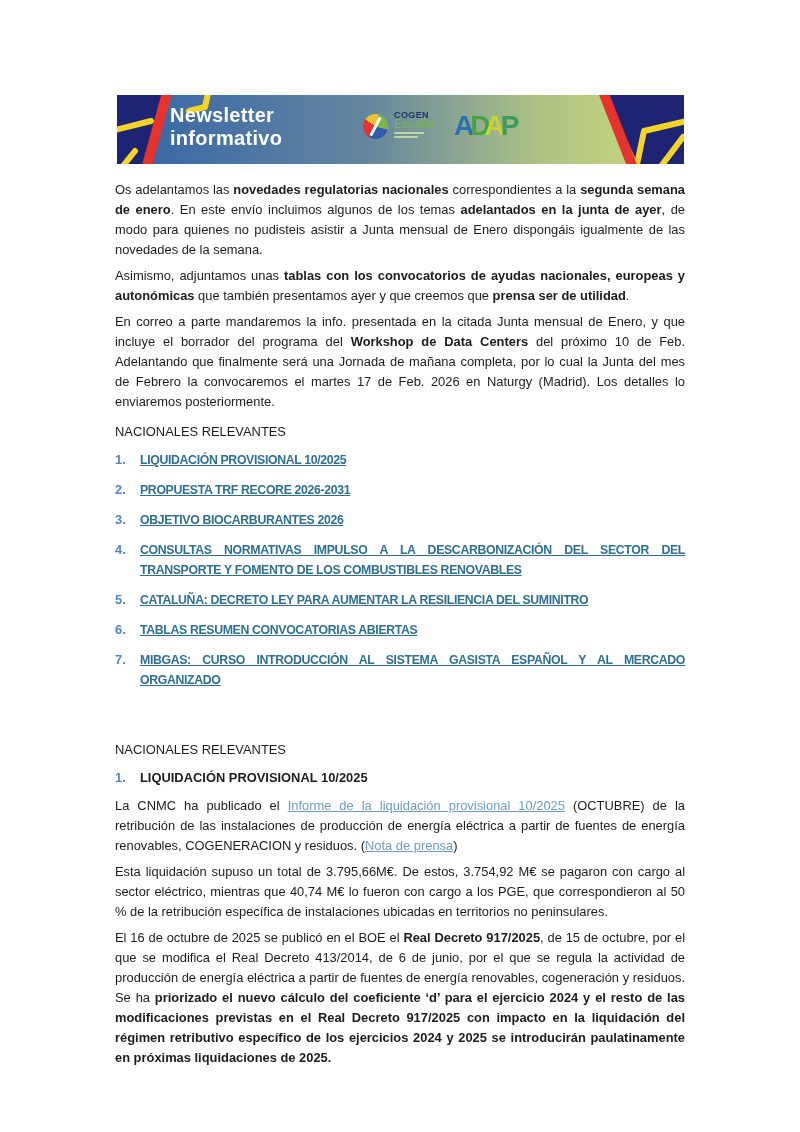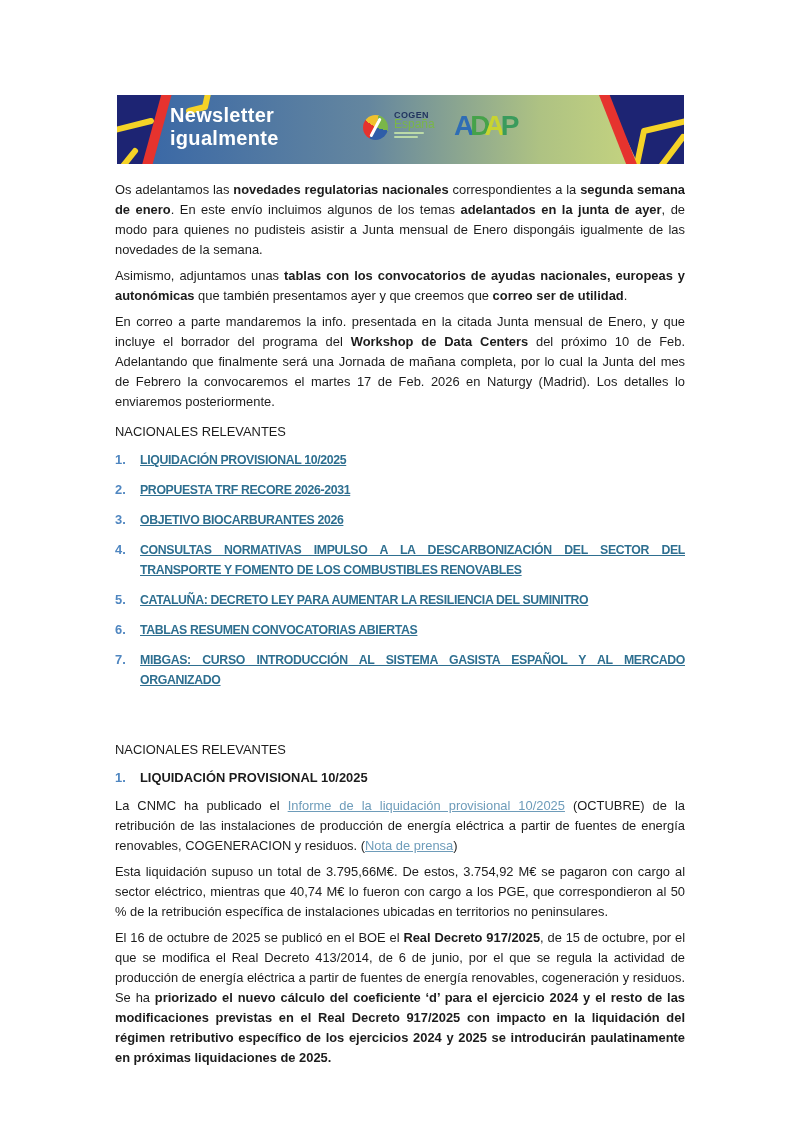--- a/index.html
+++ b/index.html
@@ -4,21 +4,21 @@
 <style>
   html,body{margin:0;padding:0;background:#ffffff;}
   body{width:800px;height:1132px;font-family:"Liberation Sans",sans-serif;color:#1c1c1c;}
   .page{position:relative;width:800px;height:1132px;overflow:hidden;background:#fff;}
 
   
   .banner{position:absolute;left:117px;top:95px;width:567px;height:69px;overflow:hidden;}
   .banner svg{position:absolute;left:0;top:0;width:100%;height:100%;display:block;}
   .banner-title{position:absolute;left:53px;top:9px;color:#ffffff;font-weight:bold;
     font-size:20px;line-height:23px;letter-spacing:.3px;}
-  .cogen{position:absolute;left:246px;top:15px;display:flex;align-items:center;gap:6px;}
+  .cogen{position:absolute;left:246px;top:15px;display:flex;align-items:flex-start;gap:6px;}
   .cogen-mark{width:25px;height:25px;border-radius:50%;margin-top:4px;
     background:conic-gradient(from 210deg,#e6332e 0 95deg,#f0c12e 95deg 165deg,#7ab648 165deg 255deg,#2f5da8 255deg 360deg);
     position:relative;}
   .cogen-mark::after{content:"";position:absolute;left:11px;top:2px;width:3px;height:21px;
     background:#ffffff;transform:rotate(28deg);border-radius:2px;}
   .cogen-name{font-size:9px;font-weight:bold;color:#22355f;letter-spacing:.4px;line-height:10px;}
   .cogen-region{font-size:12px;color:#7ab648;line-height:9px;}
   .cogen-tagline{margin-top:3px;}
   .cogen-tagline i{display:block;height:2px;background:rgba(200,230,170,.85);margin-bottom:2px;border-radius:1px;}
   .cogen-tagline i:nth-child(1){width:30px;}
@@ -65,42 +65,42 @@
       <path d="M -6 36 L 34 26" stroke="#f5d327" stroke-width="6" fill="none" stroke-linejoin="round" stroke-linecap="round"></path>
       <path d="M 72 16 L 88 12 L 92 -6" stroke="#f5d327" stroke-width="6" fill="none" stroke-linejoin="round" stroke-linecap="round"></path>
       <path d="M 2 76 L 18 56" stroke="#f5d327" stroke-width="6" fill="none" stroke-linecap="round"></path>
       <line x1="51" y1="-6" x2="28" y2="78" stroke="#e6332e" stroke-width="10"></line>
       <path d="M 570 26 L 527 36 L 519 74" stroke="#f5d327" stroke-width="6" fill="none" stroke-linejoin="round" stroke-linecap="round"></path>
       <line x1="485" y1="-6" x2="518" y2="78" stroke="#e6332e" stroke-width="10"></line>
       <path d="M 536 82 L 566 42" stroke="#f5d327" stroke-width="6" fill="none" stroke-linecap="round"></path>
     </svg>
     <div class="banner-title">
       <div>Newsletter</div>
-      <div>igualmente</div>
+      <div>informativo</div>
     </div>
     <div class="cogen">
       <div class="cogen-mark"></div>
       <div>
         <div class="cogen-name">COGEN</div>
         <div class="cogen-region">España</div>
         <div class="cogen-tagline">
             <i></i>
             <i></i>
           </div>
       </div>
     </div>
     <div class="adap">
       <span class="adap-l1">A</span><span class="adap-l2">D</span><span class="adap-l3">A</span><span class="adap-l4">P</span>
     </div>
   </div>
 
   <div class="content">
 
     <p class="para"><span>Os adelantamos las </span><span class="b">novedades regulatorias nacionales</span><span> correspondientes a la </span><span class="b">segunda semana de enero</span><span>. En este envío incluimos algunos de los temas </span><span class="b">adelantados en la junta de ayer</span><span>, de modo para quienes no pudisteis asistir a Junta mensual de Enero dispongáis igualmente de las novedades de la semana.</span></p>
-    <p class="para"><span>Asimismo, adjuntamos unas </span><span class="b">tablas con los convocatorios de ayudas nacionales, europeas y autonómicas</span><span> que también presentamos ayer y que creemos que </span><span class="b">correo ser de utilidad</span><span>.</span></p>
+    <p class="para"><span>Asimismo, adjuntamos unas </span><span class="b">tablas con los convocatorios de ayudas nacionales, europeas y autonómicas</span><span> que también presentamos ayer y que creemos que </span><span class="b">prensa ser de utilidad</span><span>.</span></p>
     <p class="para"><span>En correo a parte mandaremos la info. presentada en la citada Junta mensual de Enero, y que incluye el borrador del programa del </span><span class="b">Workshop de Data Centers</span><span> del próximo 10 de Feb. Adelantando que finalmente será una Jornada de mañana completa, por lo cual la Junta del mes de Febrero la convocaremos el martes 17 de Feb. 2026 en Naturgy (Madrid). Los detalles lo enviaremos posteriormente.</span></p>
 
     <div class="heading">NACIONALES RELEVANTES</div>
     <div class="toc-item">
       <span class="toc-num">1.</span>
       <span class="toc-label">LIQUIDACIÓN PROVISIONAL 10/2025</span>
     </div>
     <div class="toc-item">
       <span class="toc-num">2.</span>
       <span class="toc-label">PROPUESTA TRF RECORE 2026-2031</span>

